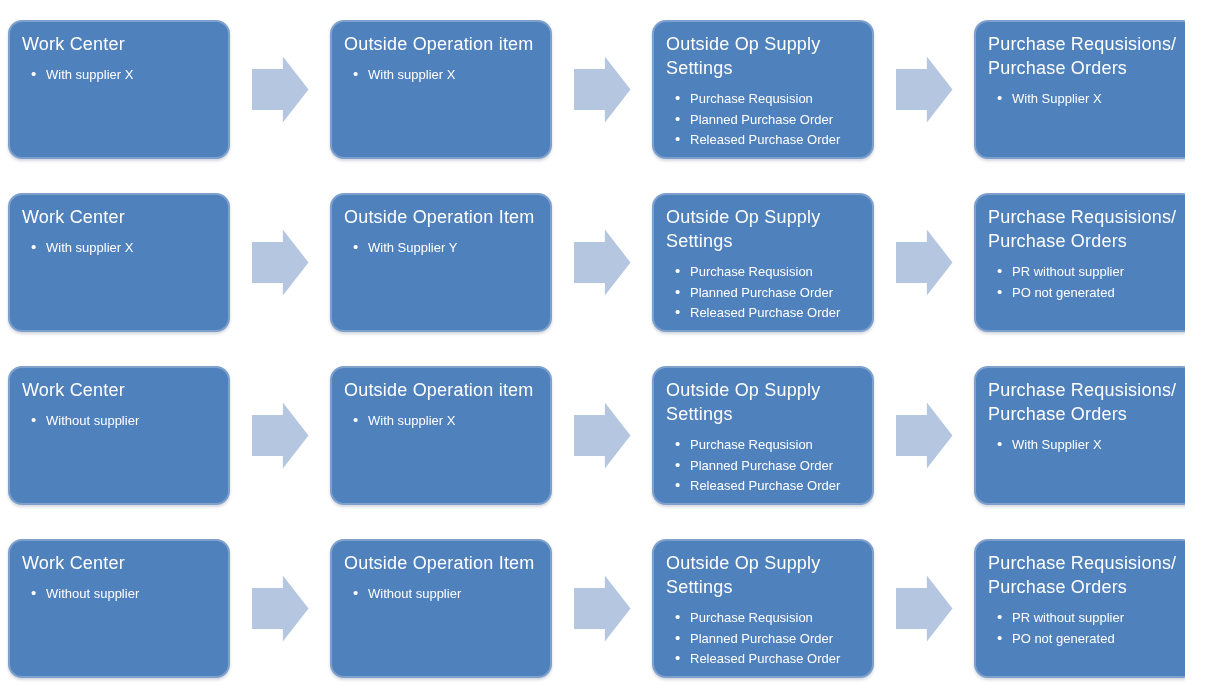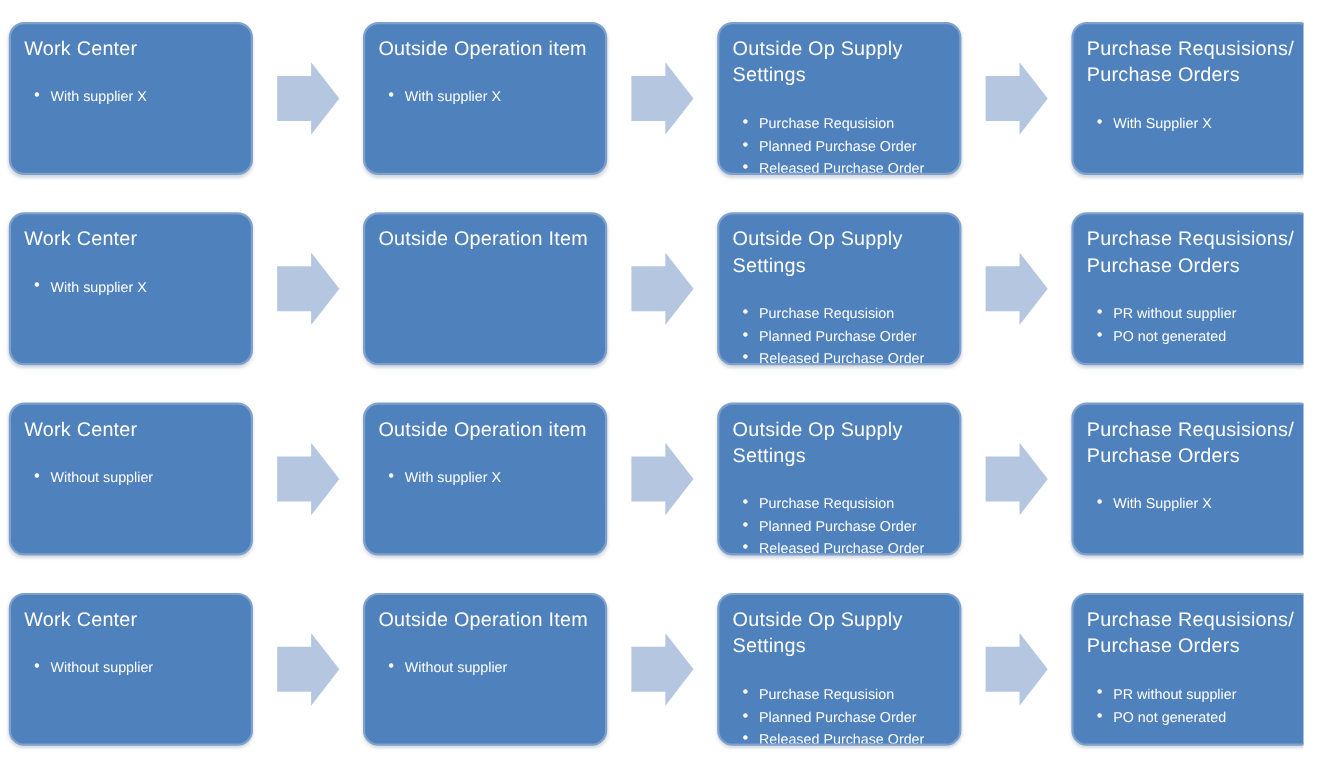--- a/index.html
+++ b/index.html
@@ -40,21 +40,21 @@
     overflow: hidden;
   }
   .box-title {
     font-size: 18px;
     line-height: 24px;
     font-weight: 400;
     letter-spacing: 0.2px;
   }
   .bullets {
     list-style: none;
-    margin: 22px 0 0 0;
+    margin: 9px 0 0 0;
     padding: 0 0 0 6px;
     font-size: 13px;
     line-height: 20.5px;
   }
   .bullets li {
     position: relative;
     padding-left: 18px;
   }
   .bullets li::before {
     content: "\2022";
@@ -124,20 +124,21 @@
         <ul class="bullets">
           <li>With supplier X</li>
         </ul>
       </div>
       <div class="arrow-cell">
         <div class="arrow"></div>
       </div>
       <div class="box">
         <div class="box-title">Outside Operation Item</div>
         <ul class="bullets">
+          <li>With Supplier Y</li>
         </ul>
       </div>
       <div class="arrow-cell">
         <div class="arrow"></div>
       </div>
       <div class="box">
         <div class="box-title">Outside Op Supply Settings</div>
         <ul class="bullets">
           <li>Purchase Requsision</li>
           <li>Planned Purchase Order</li>

